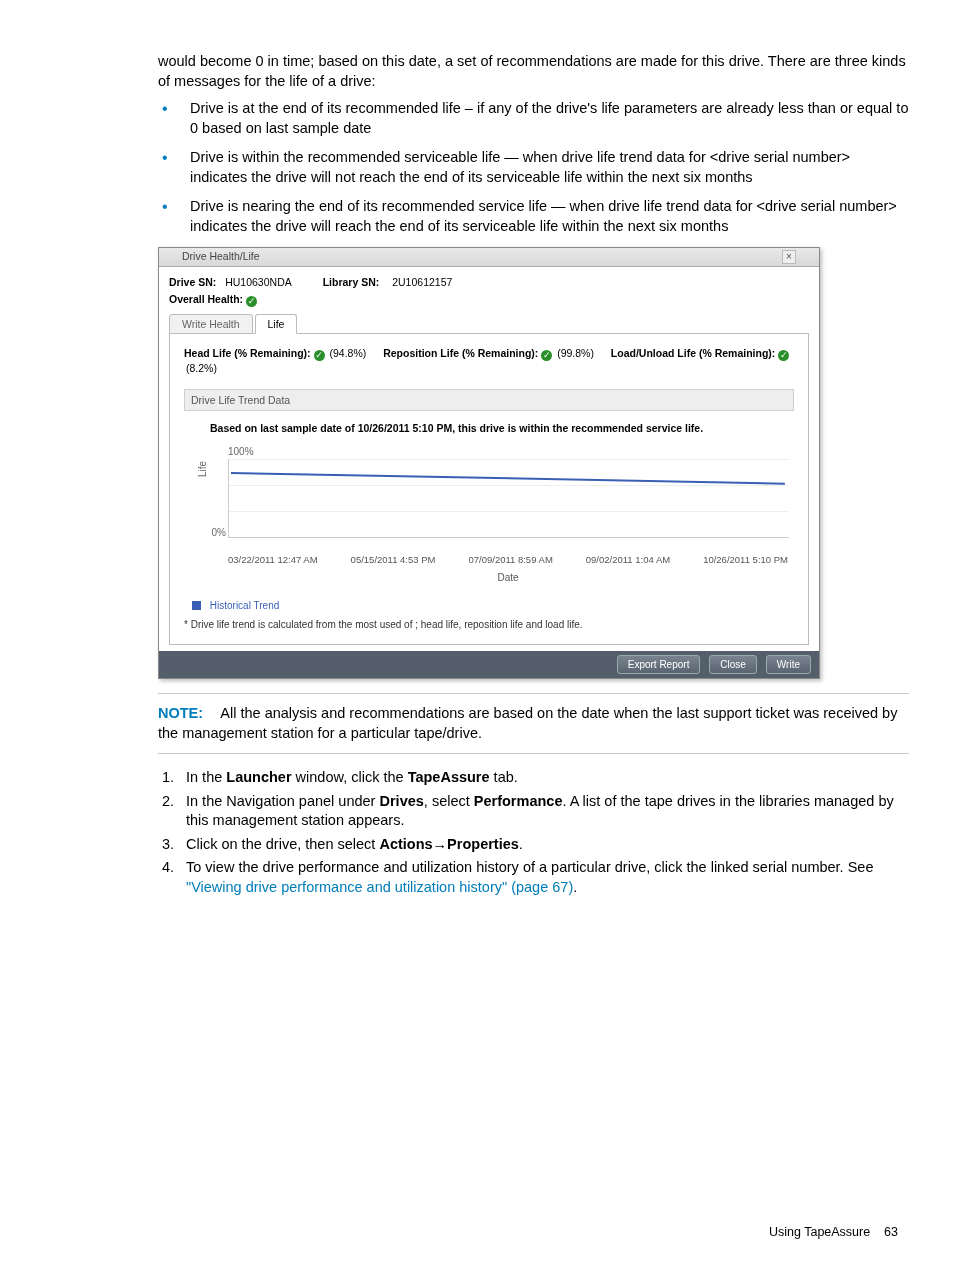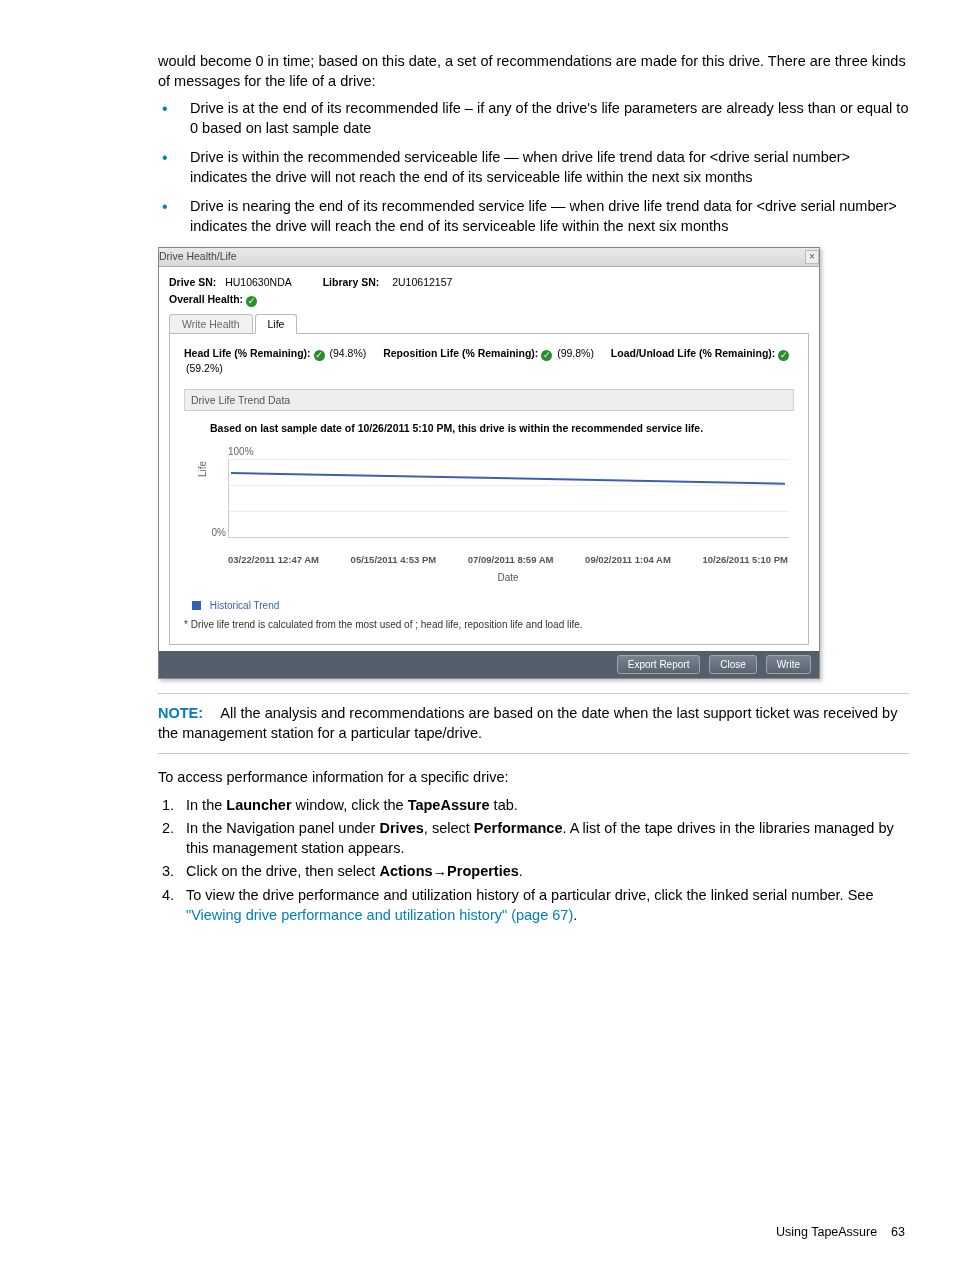--- a/index.html
+++ b/index.html
@@ -49,21 +49,21 @@
   .dialog {
     width: 660px;
     border: 1px solid #888;
     box-shadow: 2px 2px 4px rgba(0,0,0,0.25);
     background: #fff;
     font-size: 10.5px;
   }
   .dlg-title {
     background: linear-gradient(#e9e9e9, #d8d8d8);
     border-bottom: 1px solid #aaa;
-    padding: 2px 0;
+    padding: 2px 23px;
     display: flex;
     justify-content: space-between;
     align-items: center;
     height: 14px;
   }
   .dlg-title-text { color: #444; }
   .dlg-close {
     width: 12px; height: 12px;
     display: inline-flex; align-items: center; justify-content: center;
     font-size: 10px; color: #555;
@@ -163,21 +163,20 @@
     transform: rotate(1.1deg);
     transform-origin: left center;
   }
   .x-ticks {
     display: flex;
     justify-content: space-between;
     width: 560px;
     margin-top: 3px;
     font-size: 9.5px;
     color: #555;
-    font-weight: bold;
   }
   .x-axis-label {
     text-align: center;
     width: 560px;
     margin-top: 4px;
     font-size: 10px;
     color: #555;
   }
   .legend-row {
     margin: 14px 0 6px 8px;
@@ -222,21 +221,21 @@
   }
   ol.steps {
     margin: 4px 0 13px 0;
     padding-left: 20px;
   }
   ol.steps > li { padding-left: 8px; margin-bottom: 4px; }
   .link { color: #007dba; }
   .page-footer {
     position: absolute;
     bottom: 30px;
-    right: 49px;
+    right: 56px;
     font-size: 12.5px;
     color: #000;
   }
 </style>
 </head>
 <body>
 
 <div class="content">
   <div class="body-indent">
     <p class="para">would become 0 in time; based on this date, a set of recommendations are made for this drive. There are three kinds of messages for the life of a drive:</p>
@@ -274,21 +273,21 @@
               <span class="metric-lbl">Head Life (% Remaining):</span>
               <span class="check-icon">✓</span>
               <span class="metric-val">(94.8%)</span>
 
               <span class="metric-lbl">Reposition Life (% Remaining):</span>
               <span class="check-icon">✓</span>
               <span class="metric-val">(99.8%)</span>
 
               <span class="metric-lbl">Load/Unload Life (% Remaining):</span>
               <span class="check-icon">✓</span>
-              <span class="metric-val">(59.2%)</span>
+              <span class="metric-val">(8.2%)</span>
             </div>
 
             <div class="panel-heading">Drive Life Trend Data</div>
 
             <div class="trend-msg">Based on last sample date of 10/26/2011 5:10 PM, this drive is within the recommended service life.</div>
 
             <div class="chart-area">
               <span class="y-axis-label">Life</span>
               <div class="chart-inner">
                 <div class="y-top">100%</div>
@@ -323,21 +322,20 @@
     </div>
 
     <div class="note-block">
       <span class="note-label">NOTE:</span>
       <span>All the analysis and recommendations are based on the date when the last support ticket was received by the management station for a particular tape/drive.</span>
     </div>
   </div>
 
 
   <div class="body-indent">
-    <p class="para">To access performance information for a specific drive:</p>
     <ol class="steps">
       <li>
         <span>In the </span><b>Launcher</b><span> window, click the </span><b>TapeAssure</b><span> tab.</span>
       </li>
       <li>
         <span>In the Navigation panel under </span><b>Drives</b><span>, select </span><b>Performance</b><span>. A list of the tape drives in the libraries managed by this management station appears.</span>
       </li>
       <li>
         <span>Click on the drive, then select </span><b>Actions</b><span>→</span><b>Properties</b><span>.</span>
       </li>

